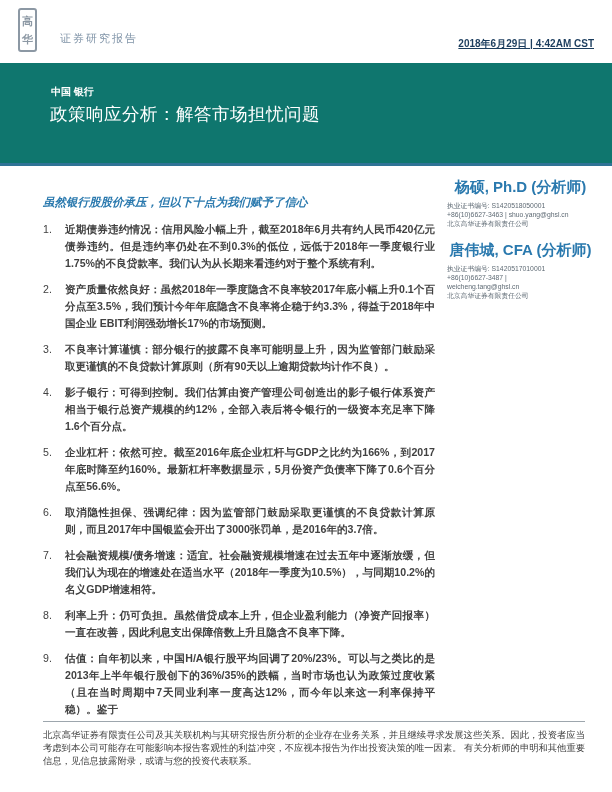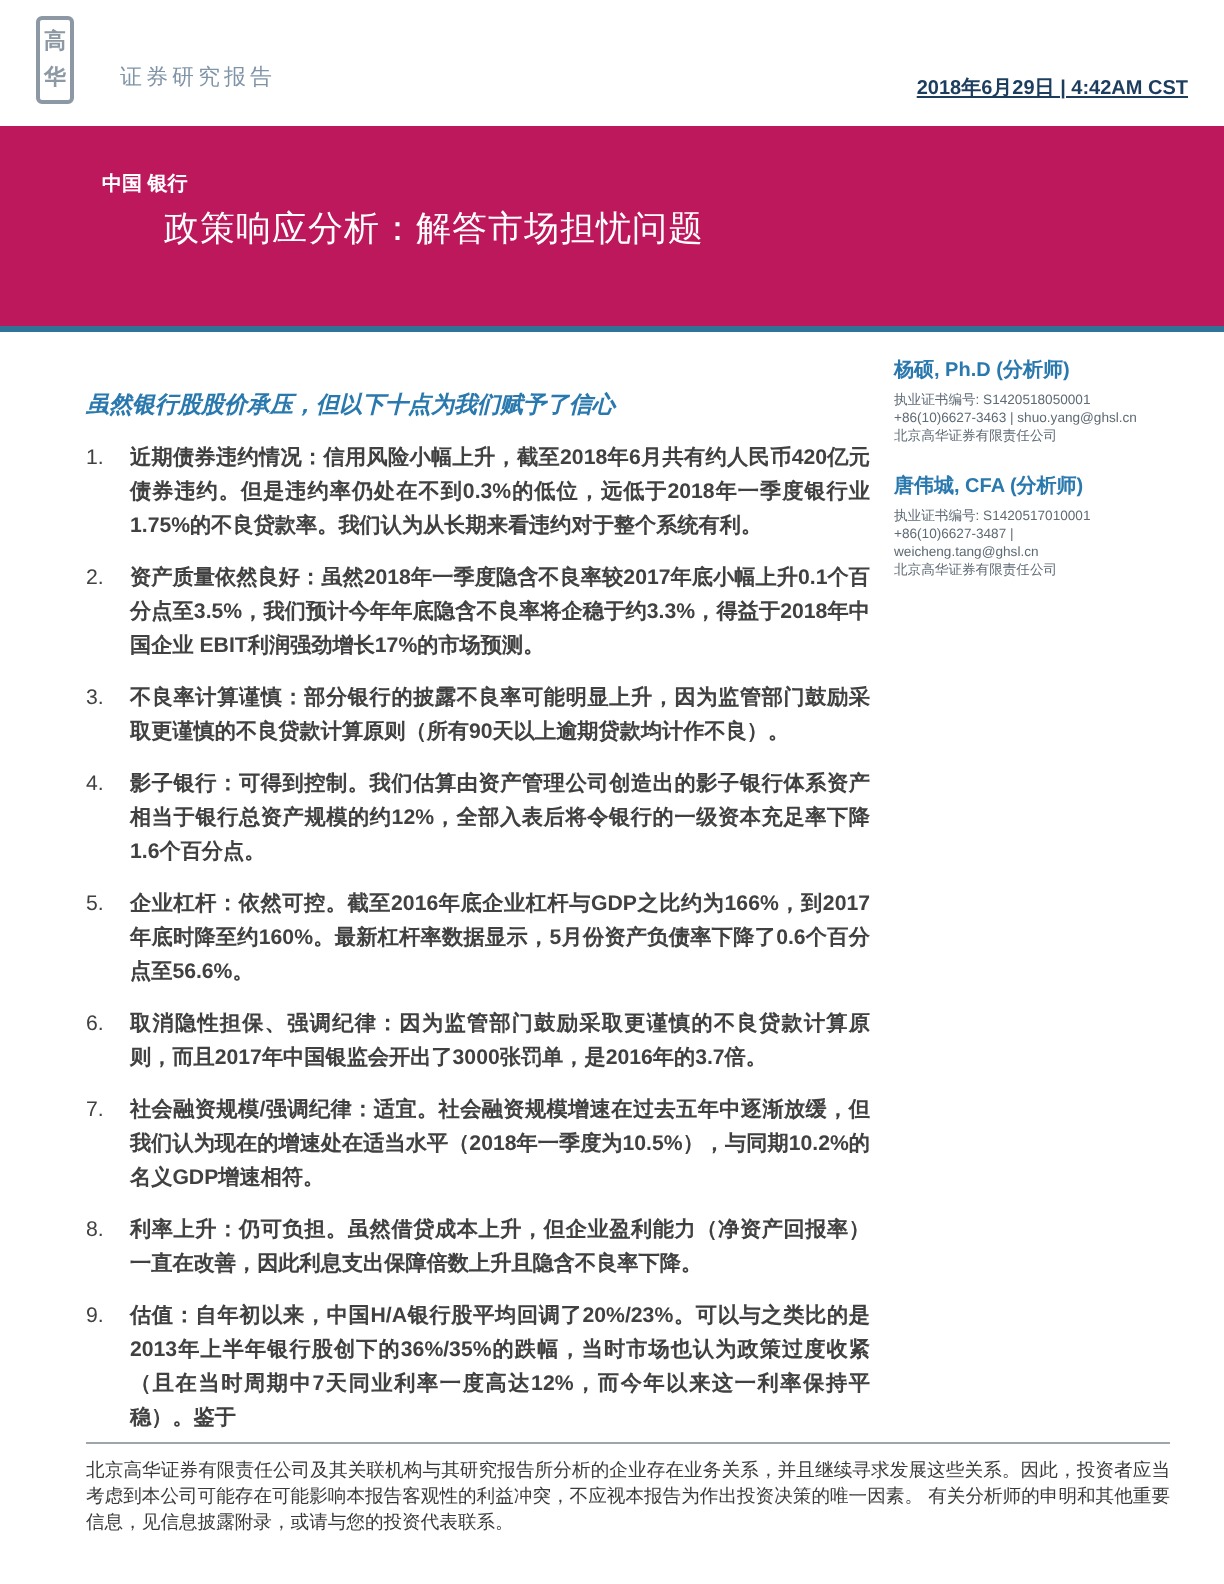--- a/index.html
+++ b/index.html
@@ -27,44 +27,44 @@
     font-size: 11px; color: #8094A8; letter-spacing: 2px; margin-left: 12px;
   }
   .header-date {
     position: absolute; right: 18px; top: 37px;
     font-size: 10px; font-weight: bold; color: #1C3D5E; text-decoration: underline;
   }
 
   
   .banner {
     position: absolute; top: 63px; left: 0; right: 0; height: 100px;
-    background: #be185d; border-bottom: 3px solid #2F7396; color: #fff;
+    background: #0f766e; border-bottom: 3px solid #2F7396; color: #fff;
   }
   .banner-category { position: absolute; left: 51px; top: 22px; font-size: 10px; font-weight: bold; }
-  .banner-title { position: absolute; left: 50px; top: 39px; font-size: 17.5px; letter-spacing: 0.5px; margin-left: 32px; }
+  .banner-title { position: absolute; left: 50px; top: 39px; font-size: 17.5px; letter-spacing: 0.5px; }
 
   
   .content { position: absolute; top: 178px; left: 43px; right: 18px; display: flex; }
   .main-col { width: 392px; flex: none; }
   .sidebar { width: 147px; flex: none; margin-left: 12px; }
 
   .intro {
     margin: 0; font-size: 10.6px; line-height: 17px; color: #414141; text-align: justify;
   }
   .section-heading {
     margin: 17px 0 0 0; font-size: 11.5px; font-weight: bold; color: #2A79AE; font-style: italic;
   }
   .list { margin-top: 11px; }
   .list-item { display: flex; margin-bottom: 9px; font-size: 10.6px; line-height: 17px; color: #414141; }
   .list-num { width: 22px; flex: none; }
   .list-text { flex: 1; text-align: justify; font-weight: bold; }
 
   
   .analyst-block { margin-bottom: 13px; }
-  .analyst-name { font-size: 10px; font-weight: bold; color: #2A79AE; margin-bottom: 4px; }
+  .analyst-name { font-size: 15px; font-weight: bold; color: #2A79AE; margin-bottom: 4px; text-align: center; }
   .analyst-line { font-size: 6.8px; line-height: 9px; color: #5E6A74; }
 
   
   .footer {
     position: absolute; left: 43px; right: 27px; top: 721px;
     border-top: 1px solid #9DA6AD; padding-top: 7px;
   }
   .footer p { margin: 0; font-size: 9.3px; line-height: 13px; color: #3A3A3A; text-align: justify; }
 </style>
 </head>
@@ -109,21 +109,21 @@
         <div class="list-item">
           <span class="list-num">5.</span>
           <span class="list-text">企业杠杆：依然可控。截至2016年底企业杠杆与GDP之比约为166%，到2017年底时降至约160%。最新杠杆率数据显示，5月份资产负债率下降了0.6个百分点至56.6%。</span>
         </div>
         <div class="list-item">
           <span class="list-num">6.</span>
           <span class="list-text">取消隐性担保、强调纪律：因为监管部门鼓励采取更谨慎的不良贷款计算原则，而且2017年中国银监会开出了3000张罚单，是2016年的3.7倍。</span>
         </div>
         <div class="list-item">
           <span class="list-num">7.</span>
-          <span class="list-text">社会融资规模/强调纪律：适宜。社会融资规模增速在过去五年中逐渐放缓，但我们认为现在的增速处在适当水平（2018年一季度为10.5%），与同期10.2%的名义GDP增速相符。</span>
+          <span class="list-text">社会融资规模/债务增速：适宜。社会融资规模增速在过去五年中逐渐放缓，但我们认为现在的增速处在适当水平（2018年一季度为10.5%），与同期10.2%的名义GDP增速相符。</span>
         </div>
         <div class="list-item">
           <span class="list-num">8.</span>
           <span class="list-text">利率上升：仍可负担。虽然借贷成本上升，但企业盈利能力（净资产回报率）一直在改善，因此利息支出保障倍数上升且隐含不良率下降。</span>
         </div>
         <div class="list-item">
           <span class="list-num">9.</span>
           <span class="list-text">估值：自年初以来，中国H/A银行股平均回调了20%/23%。可以与之类比的是2013年上半年银行股创下的36%/35%的跌幅，当时市场也认为政策过度收紧（且在当时周期中7天同业利率一度高达12%，而今年以来这一利率保持平稳）。鉴于</span>
         </div>
       </div>

